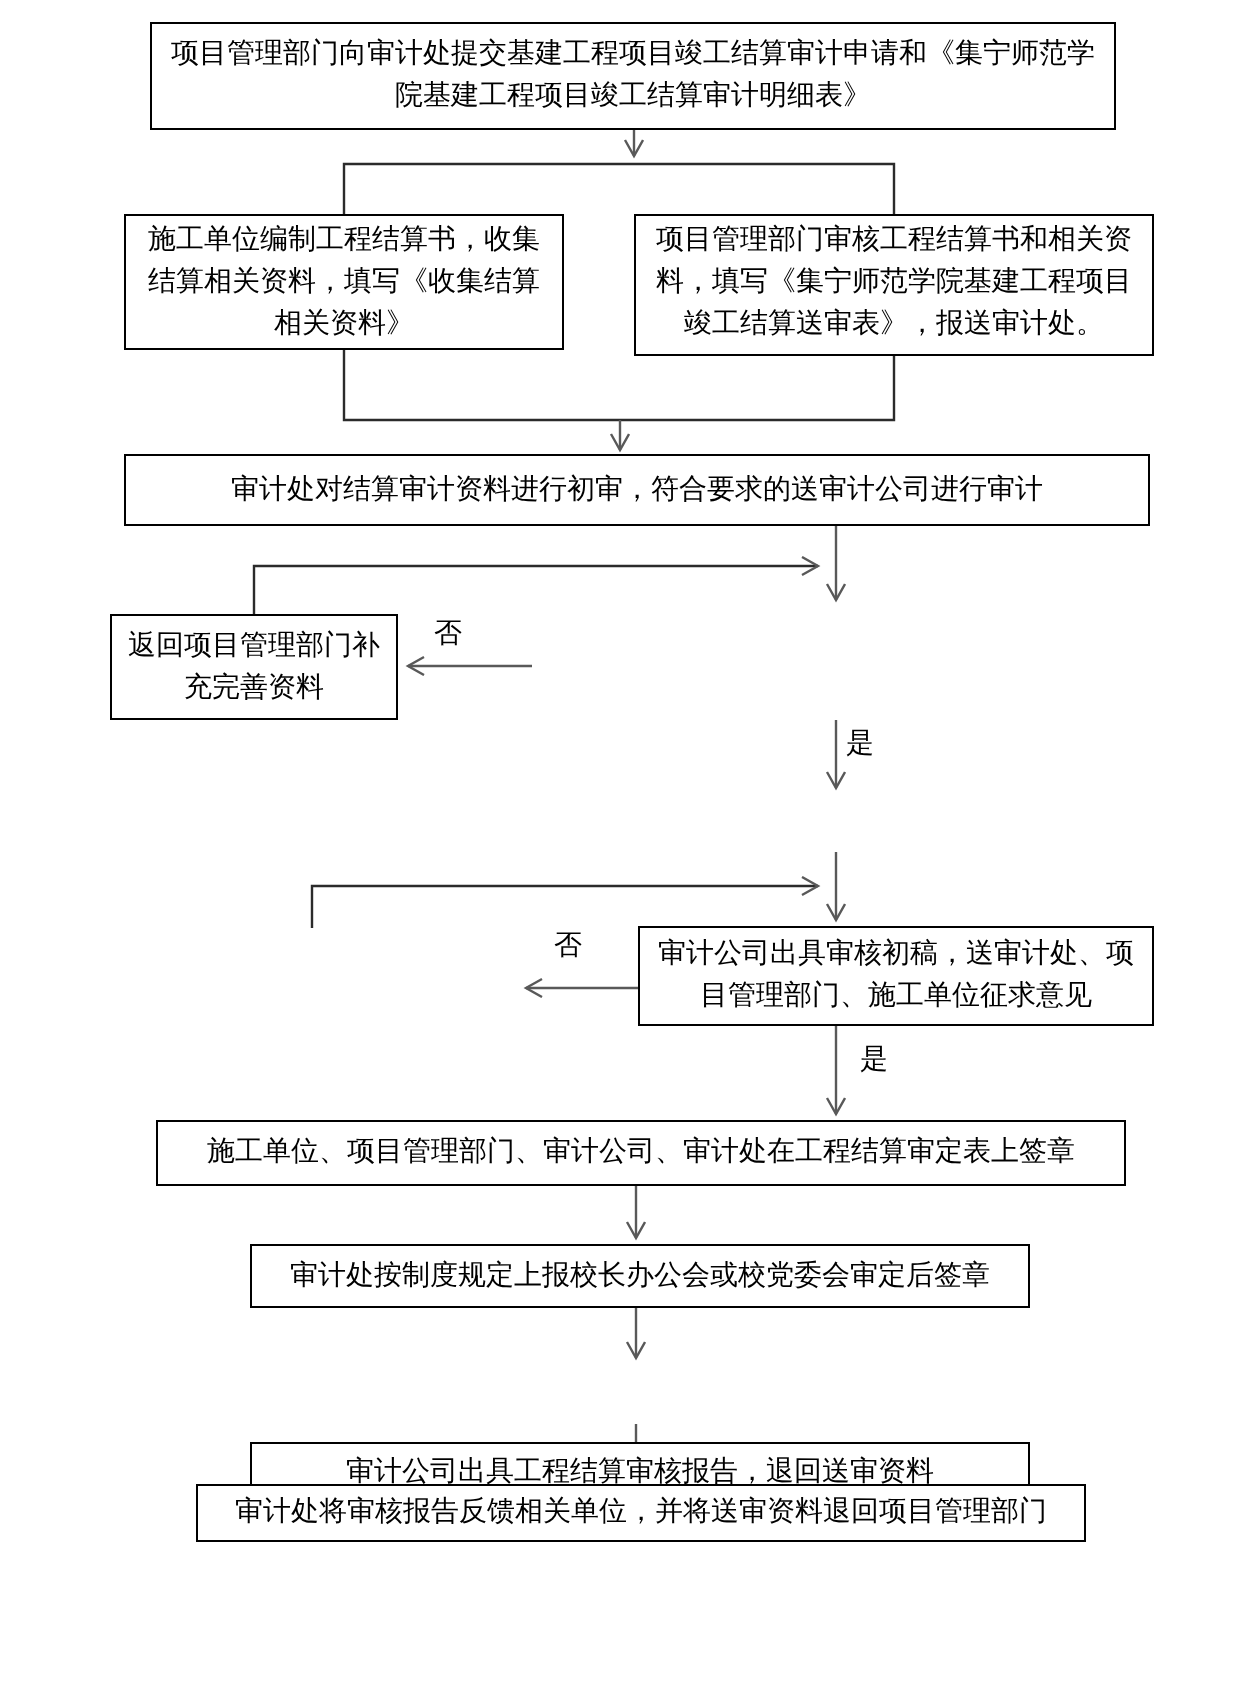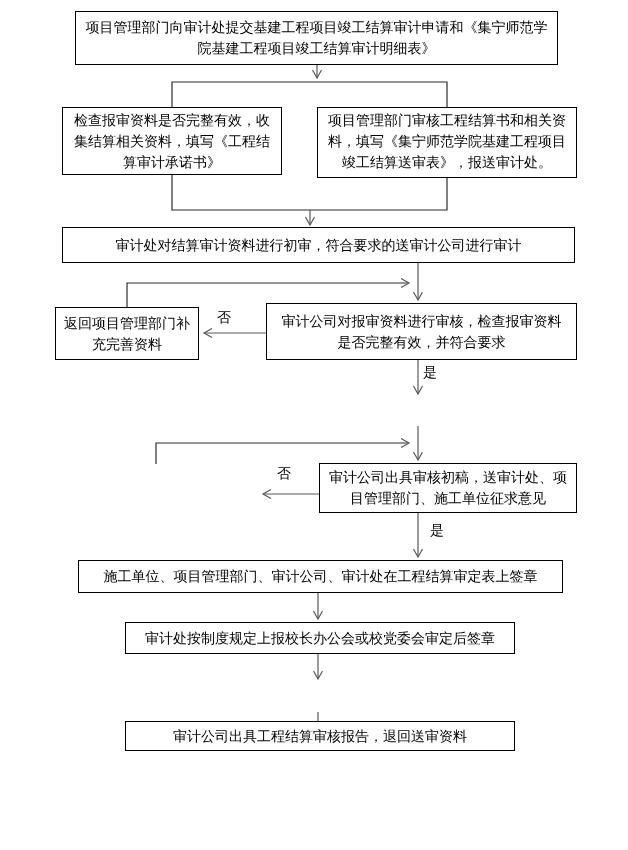--- a/index.html
+++ b/index.html
@@ -91,29 +91,29 @@
 
       <path d="M318,593 L318,619" marker-end="url(#arw)"></path>
 
       <path d="M318,654 L318,679" marker-end="url(#arw)"></path>
 
       <path d="M318,712 L318,739" marker-end="url(#arw)"></path>
     </g>
   </svg>
 
   <div class="node n1">项目管理部门向审计处提交基建工程项目竣工结算审计申请和《集宁师范学院基建工程项目竣工结算审计明细表》</div>
-  <div class="node n2">检查报审资料是否完整有效，收集结算相关资料，填写《工程结算审计承诺书》</div>
+  <div class="node n2">施工单位编制工程结算书，收集结算相关资料，填写《收集结算相关资料》</div>
   <div class="node n3">项目管理部门审核工程结算书和相关资料，填写《集宁师范学院基建工程项目竣工结算送审表》，报送审计处。</div>
   <div class="node n4">审计处对结算审计资料进行初审，符合要求的送审计公司进行审计</div>
   <div class="node n5">返回项目管理部门补充完善资料</div>
-  <div class="node n6">审计公司对报审资料进行审核，检查报审资料是否完整有效，并符合要求</div>
   <div class="node n10">施工单位、项目管理部门、审计公司、审计处在工程结算审定表上签章</div>
   <div class="node n9">审计公司出具审核初稿，送审计处、项目管理部门、施工单位征求意见</div>
   <div class="node n11">审计处按制度规定上报校长办公会或校党委会审定后签章</div>
   <div class="node n12">审计公司出具工程结算审核报告，退回送审资料</div>
+  <div class="node n13">审计处将审核报告反馈相关单位，并将送审资料退回项目管理部门</div>
 
   <span class="lbl lbl-no1">否</span>
   <span class="lbl lbl-yes1">是</span>
   <span class="lbl lbl-no2">否</span>
   <span class="lbl lbl-yes2">是</span>
 
 
 </div>
 
 </body></html>

